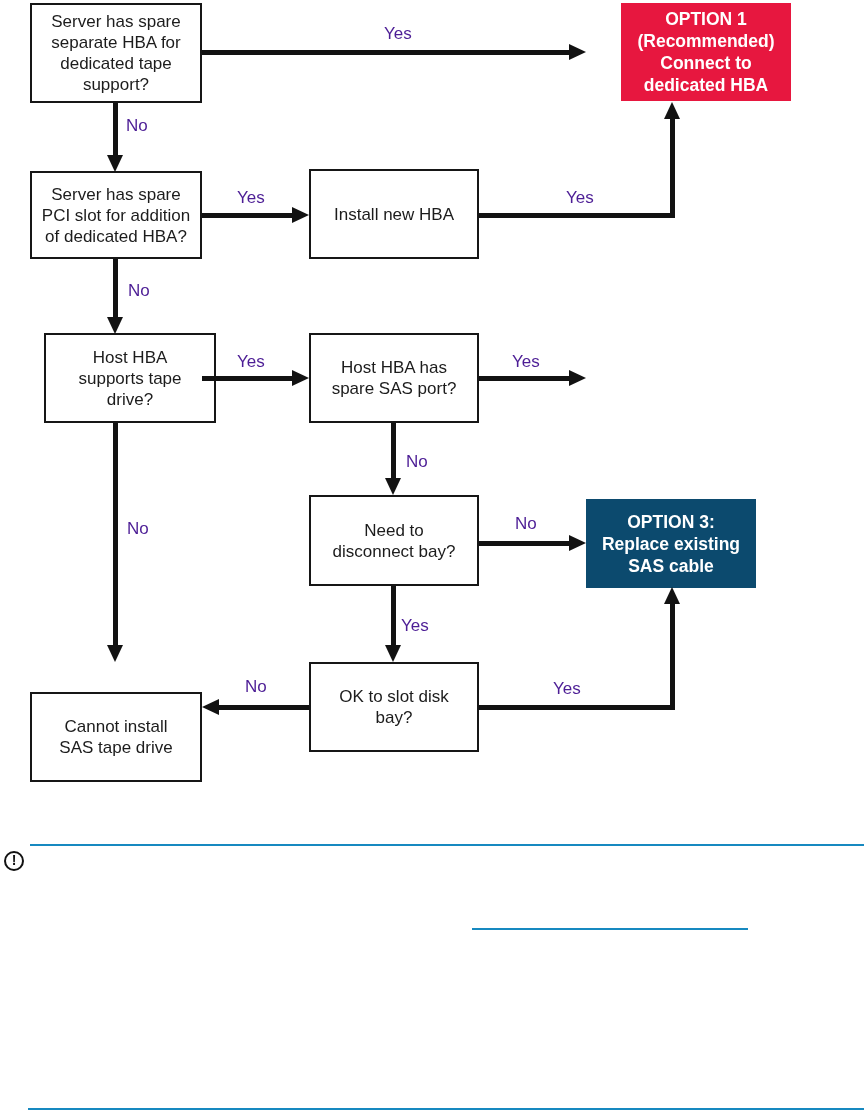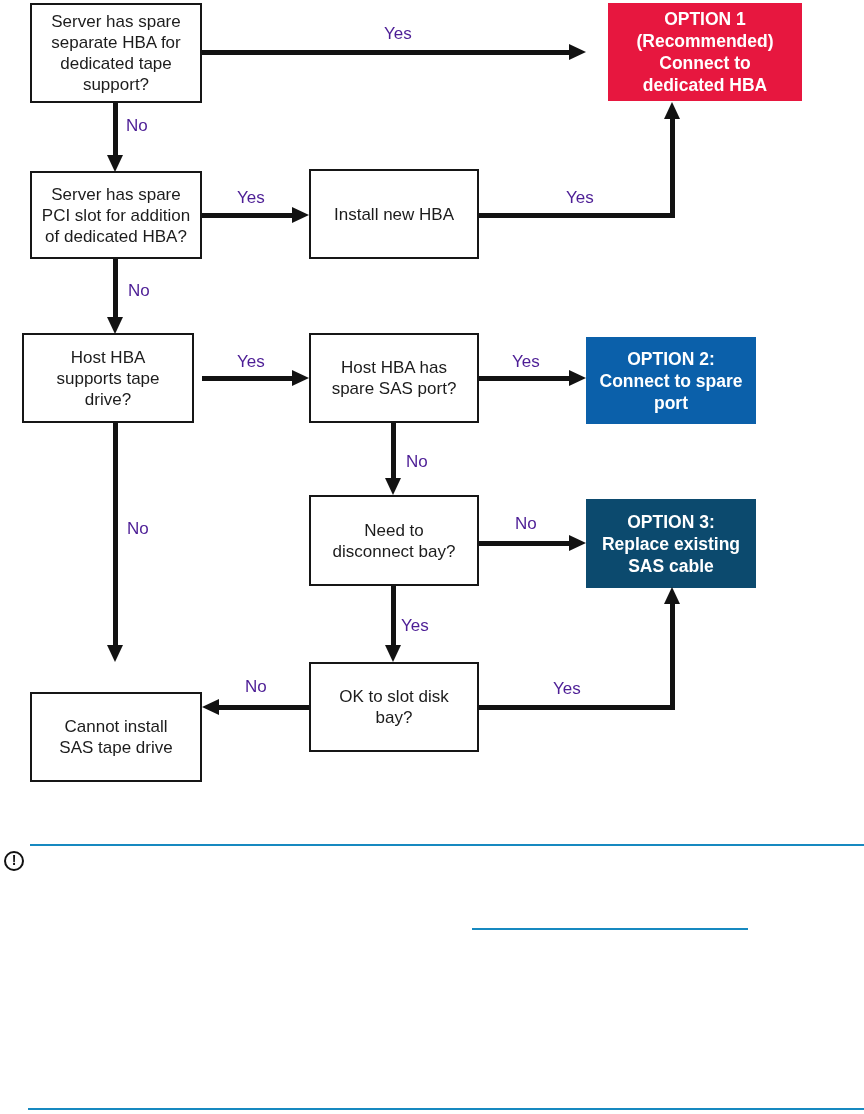--- a/index.html
+++ b/index.html
@@ -35,24 +35,24 @@
     align-items: center;
     justify-content: center;
     text-align: center;
     font-size: 17.5px;
     font-weight: bold;
     line-height: 22px;
     white-space: pre-line;
   }
 
   #box-q-spare-hba        { left: 30px;  top: 3px;   width: 172px; height: 100px; }
-  #box-option-1           { left: 608px; top: 3px;   width: 194px; height: 98px;  }
+  #box-option-1           { left: 621px; top: 3px;   width: 170px; height: 98px;  }
   #box-q-spare-pci        { left: 30px;  top: 171px; width: 172px; height: 88px;  }
   #box-install-hba        { left: 309px; top: 169px; width: 170px; height: 90px;  }
-  #box-q-supports-tape    { left: 22px;  top: 333px; width: 172px; height: 90px;  }
+  #box-q-supports-tape    { left: 44px;  top: 333px; width: 172px; height: 90px;  }
   #box-q-spare-sas-port   { left: 309px; top: 333px; width: 170px; height: 90px;  }
   #box-option-2           { left: 586px; top: 337px; width: 170px; height: 87px;  }
   #box-q-need-disconnect  { left: 309px; top: 495px; width: 170px; height: 91px;  }
   #box-option-3           { left: 586px; top: 499px; width: 170px; height: 89px;  }
   #box-cannot-install     { left: 30px;  top: 662px; width: 172px; height: 90px; margin-top: 30px;  }
   #box-q-ok-lose-bay      { left: 309px; top: 662px; width: 170px; height: 90px;  }
 
   
   .line { position: absolute; background: #121212; }
   .head { position: absolute; width: 0; height: 0; }
@@ -164,23 +164,20 @@
 disconnect bay?</div>
   <div class="fc-box" id="box-q-ok-lose-bay">OK to slot disk
 bay?</div>
   <div class="fc-box" id="box-cannot-install">Cannot install
 SAS tape drive</div>
 
   <div class="opt-box" id="box-option-1" style="background-color: rgb(231, 23, 63);">OPTION 1
 (Recommended)
 Connect to
 dedicated HBA</div>
-  <div class="opt-box" id="box-option-2" style="background-color: rgb(11, 96, 170);">OPTION 2:
-Connect to spare
-port</div>
   <div class="opt-box" id="box-option-3" style="background-color: #0c4a6e;">OPTION 3:
 Replace existing
 SAS cable</div>
 
   <div class="line" id="a1-line"></div>
   <div class="head head-right" id="a1-head"></div>
   <span class="edge-label" id="lbl-a1">Yes</span>
 
   <div class="line" id="a2-line"></div>
   <div class="head head-down" id="a2-head"></div>

